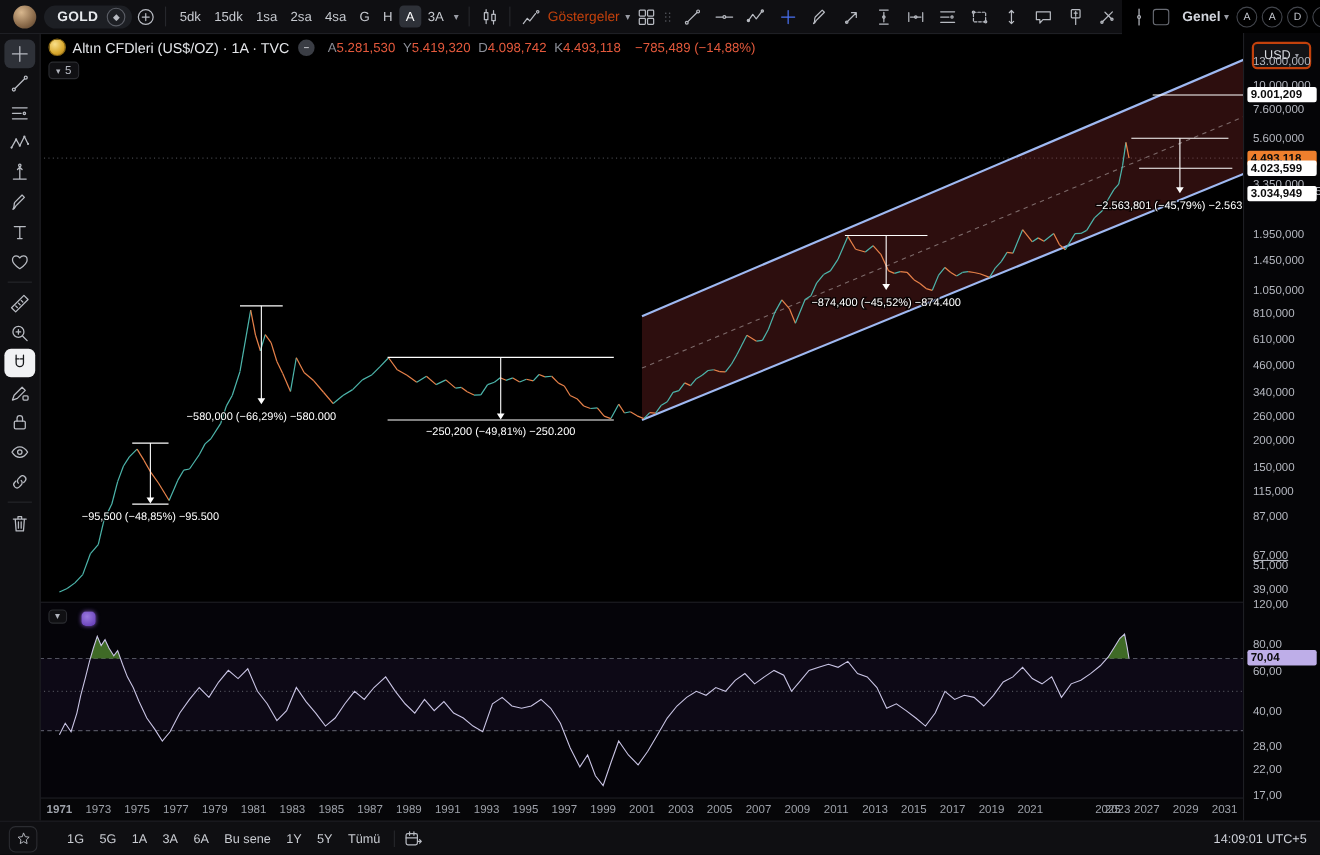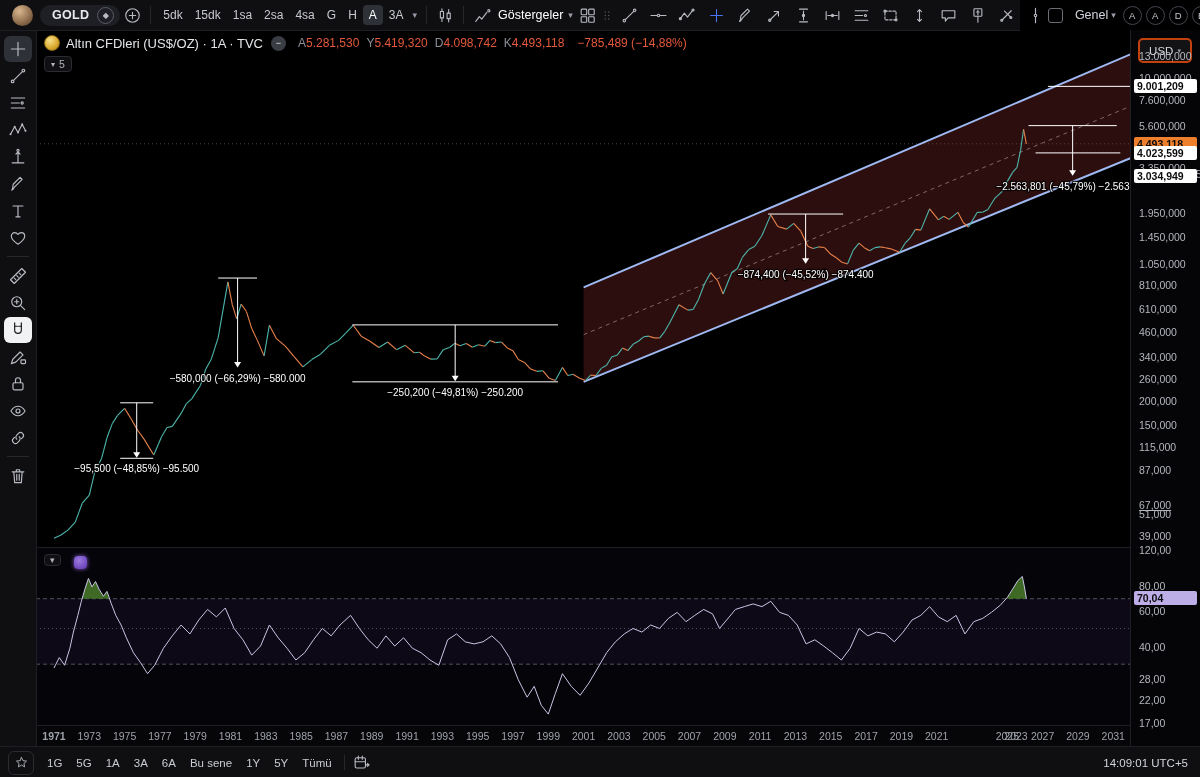--- a/index.html
+++ b/index.html
@@ -12,25 +12,25 @@
   .symbol-pill{height:21px;background:#1d1f24;border-radius:11px;display:flex;align-items:center;
                padding:0 6px 0 12px;margin-left:7px;gap:8px;}
   .symbol-pill .sym{font-size:12.5px;font-weight:bold;color:#e8eaee;letter-spacing:.3px;}
   .diamond-badge{width:15px;height:15px;border-radius:50%;border:1px solid #5a5d65;display:flex;
                  align-items:center;justify-content:center;color:#b8bbc2;font-size:8px;}
   .icon-btn{width:24px;height:24px;display:flex;align-items:center;justify-content:center;flex:none;border-radius:4px;}
   .icon-btn svg{width:19px;height:19px;}
   .tb-sep{width:1px;height:18px;background:#26272c;margin:0 6px;flex:none;}
   .tf{font-size:12px;color:#c6c9cf;padding:3px 6px;border-radius:4px;flex:none;}
   .tf.active{background:#2e3138;color:#fff;}
-  .ind-label{font-size:12.5px;color:#ffffff;margin:0 2px 0 4px;}
+  .ind-label{font-size:12.5px;color:#c2410c;margin:0 2px 0 4px;}
   .chev{font-size:9px;color:#9a9da5;padding:0 3px;}
   .right-group{margin-left:auto;display:flex;align-items:center;}
   .checkbox{width:13px;height:13px;border:1.4px solid #6a6d75;border-radius:3px;margin-right:12px;}
-  .layout-label{font-size:12.5px;color:#d1d4dc;}
+  .layout-label{font-size:12.5px;color:#d1d4dc;font-weight:bold;}
   .acct-circle{width:17px;height:17px;border-radius:50%;border:1px solid #43464d;color:#c2c5cc;
                font-size:9.5px;display:flex;align-items:center;justify-content:center;margin-left:4px;flex:none;}
   .left-toolbar{position:absolute;top:30px;left:0;width:36px;height:716px;background:#0f0f12;
                 border-right:1px solid #1e1f24;display:flex;flex-direction:column;align-items:center;z-index:25;}
   .lt-btn{width:28px;height:26px;display:flex;align-items:center;justify-content:center;border-radius:6px;margin-top:1px;}
   .lt-btn svg{width:20px;height:20px;}
   .lt-btn.selected{background:#2e3138;}
   .lt-btn.active-white{background:#f1f2f4;}
   .lt-divider{width:22px;height:1px;background:#26272c;margin:5px 0;}
   .chart-region{position:absolute;left:36px;top:30px;width:1094px;height:517px;background:#000;overflow:hidden;}
@@ -647,21 +647,21 @@
     <div class="pa-label" style="top: 146.206px; background: rgb(255, 255, 255);">3.034,949</div>
     <div class="pa-label" style="top: 567.651px; background: rgb(190, 174, 232);">70,04</div>
   </div>
 
 <div class="bottom-bar">
   <div class="star-btn">
     <svg viewBox="0 0 24 24" fill="none" stroke="#b8bbc2" stroke-width="1.4" stroke-linecap="round" stroke-linejoin="round">
         <path d="M12 4l2.4 5 5.6.7-4.1 3.8 1.1 5.5-5-2.8-5 2.8 1.1-5.5L4 9.7 9.6 9z"></path>
       </svg>
   </div>
-  <div id="range-buttons" style="display:flex;align-items:center;margin-left:6px;">
+  <div id="range-buttons" style="display:flex;align-items:center;margin-left:20px;">
       <div class="range-btn">1G</div>
       <div class="range-btn">5G</div>
       <div class="range-btn">1A</div>
       <div class="range-btn">3A</div>
       <div class="range-btn">6A</div>
       <div class="range-btn">Bu sene</div>
       <div class="range-btn">1Y</div>
       <div class="range-btn">5Y</div>
       <div class="range-btn">Tümü</div>
     </div>

